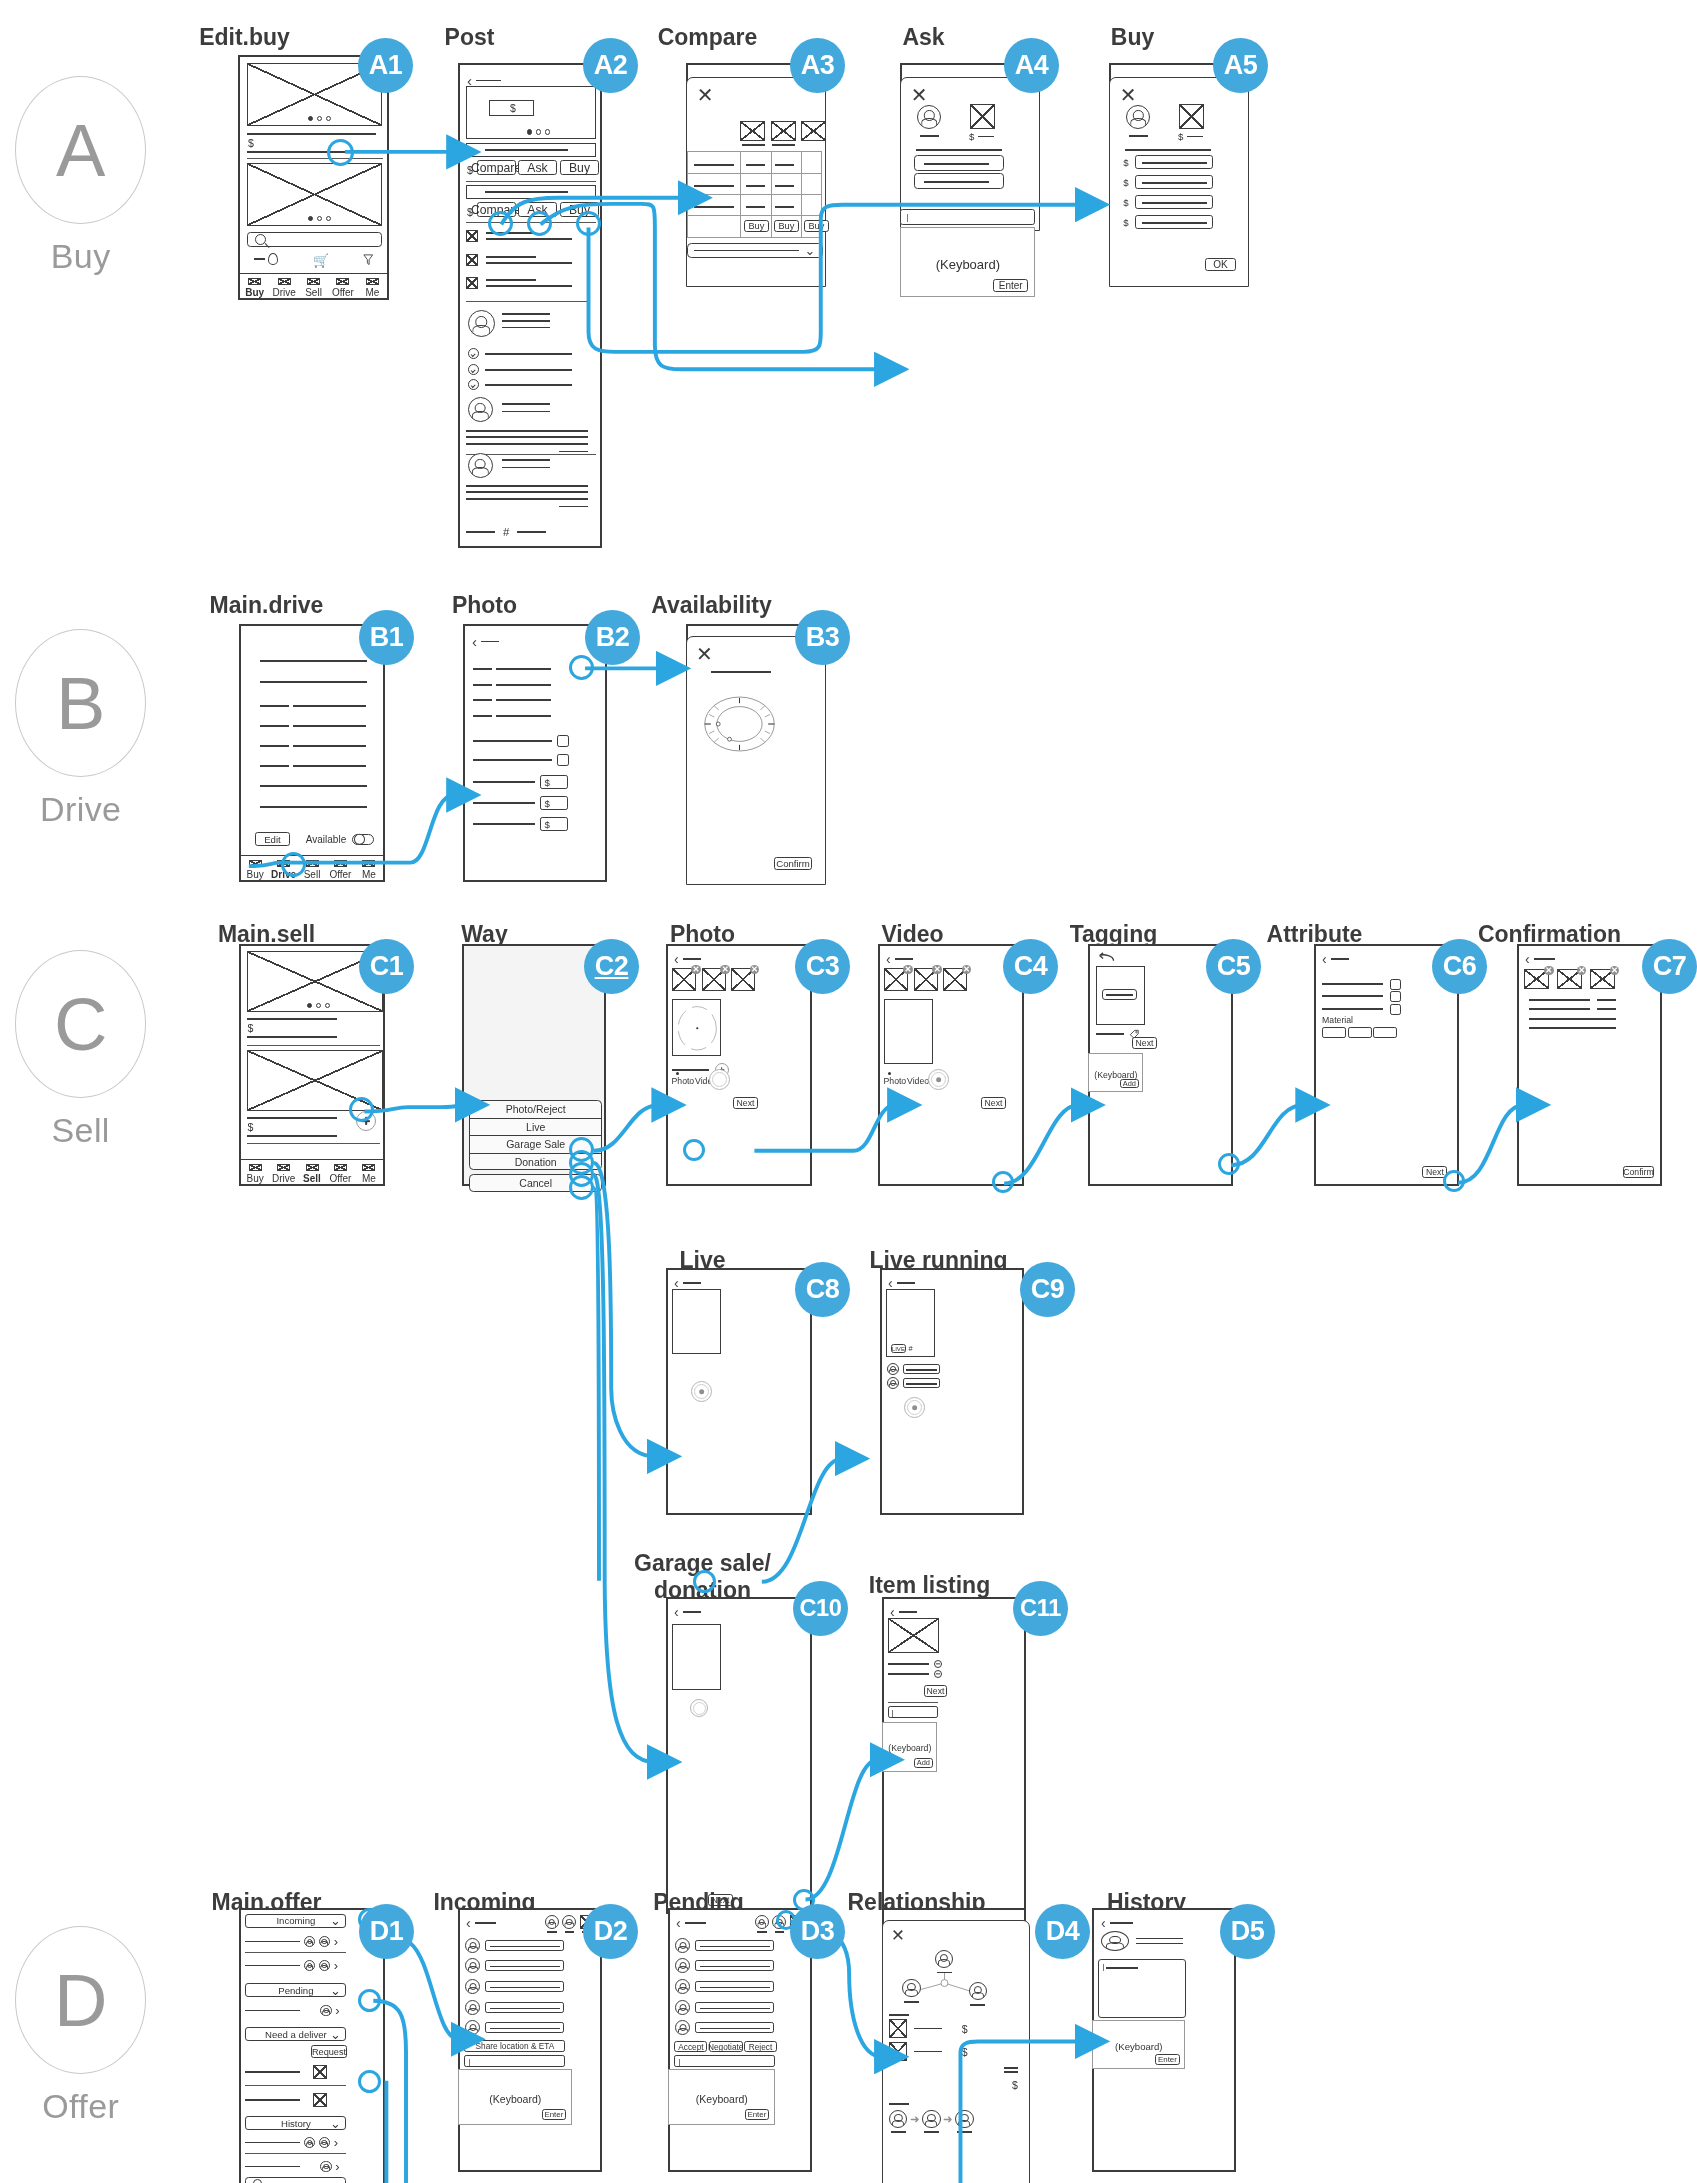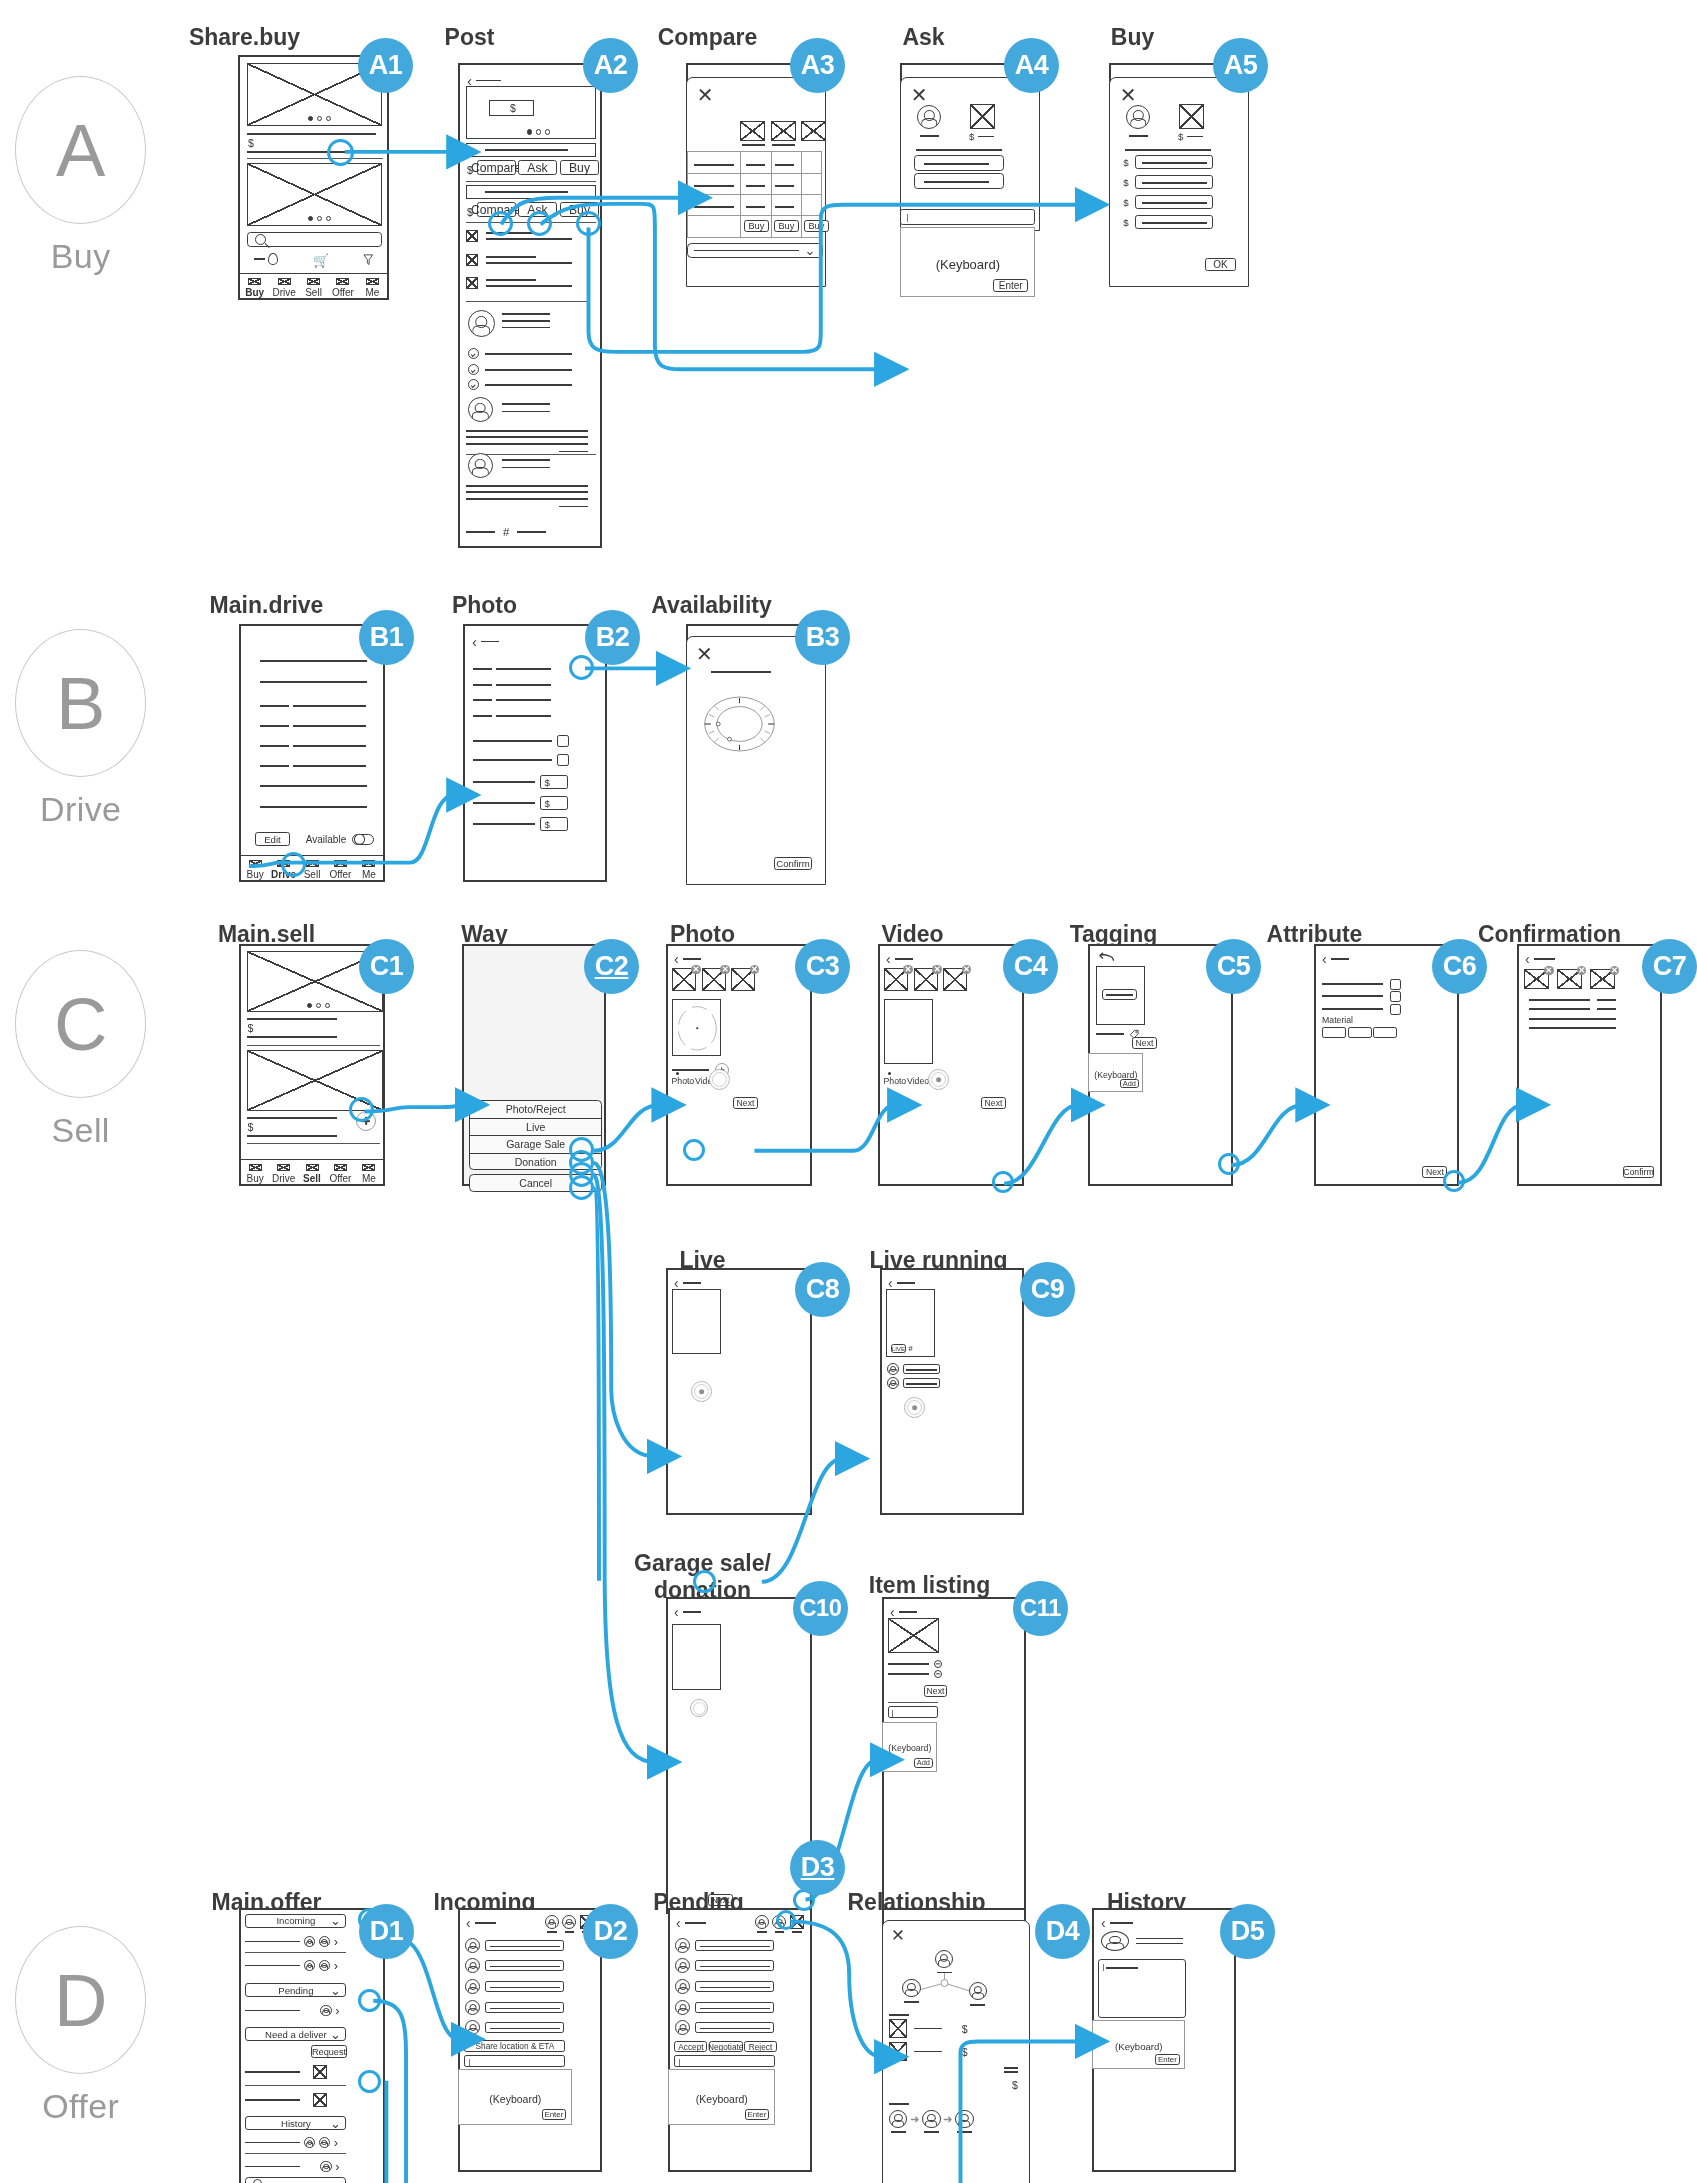--- a/index.html
+++ b/index.html
@@ -212,21 +212,21 @@
   </div>
   <div class="section-marker" style="left:8.7px; top:950px;">
     <div class="section-circle">C</div>
     <div class="section-label">Sell</div>
   </div>
   <div class="section-marker" style="left:8.7px; top:1926px;">
     <div class="section-circle">D</div>
     <div class="section-label">Offer</div>
   </div>
 
-  <div class="screen-title" style="left:153px; top:24px;">Share.buy</div>
+  <div class="screen-title" style="left:153px; top:24px;">Edit.buy</div>
   <div class="badge" style="left:358px; top:38px;">A1</div>
   <div class="screen" style="left:238px; top:55px; width:151px; height:245px;">
     <div class="imgbox" style="position:absolute; left:7px; top:6.1px; width:135px; height:63px;"></div>
     <div class="dots" style="position:absolute; left:68px; top:59px;">
         <i class="on"></i>
         <i></i>
         <i></i>
       </div>
     <div class="line" style="position:absolute; left:7px; top:76px; width:129px;"></div>
     <div style="position:absolute; left:7.9px; top:80px; font-size:10.5px;">$</div>
@@ -1068,21 +1068,21 @@
     <div class="pillbox" style="position:absolute; left:4.4px; top:145px; width:101px; height:12.2px; border-radius:2.2px;">
       <span style="position:absolute;left:3.5px;top:2.6px;width:0.9px;height:7px;background:#777;display:block;"></span>
     </div>
     <div class="kbd" style="position:absolute; left:-1.7px; top:159px; width:114px; height:56px;">
       <span class="klabel" style="font-size:10.5px;">(Keyboard)</span>
       <span class="btnbox" style="position:absolute;right:5.2px;bottom:4.4px;width:24.5px;height:10.5px;font-size:7.9px;">Enter</span>
     </div>
   </div>
 
   <div class="screen-title" style="left:607px; top:1889px;">Pending</div>
-  <div class="badge" style="left:790px; top:1840px;text-decoration:underline;">D3</div>
+  <div class="badge" style="left:790px; top:1904px;">D3</div>
   <div class="screen" style="left:668px; top:1908px; width:144px; height:264px;">
     <div style="position:absolute; left:6.1px; top:6.1px; display:flex; align-items:center; gap:4.4px;">
       <span class="chev" style="font-size:14px;">‹</span>
         <span class="line" style="width:21px;"></span>
     </div>
     <div style="position:absolute; right:6.1px; top:5.2px; display:flex; gap:3.5px;">
       <span style="display:block;">
           <span class="avatar" style="width:14px;height:14px;display:block;"></span>
           <span class="line" style="width:9.6px;display:block;margin:2.2px auto 0;"></span>
         </span>

